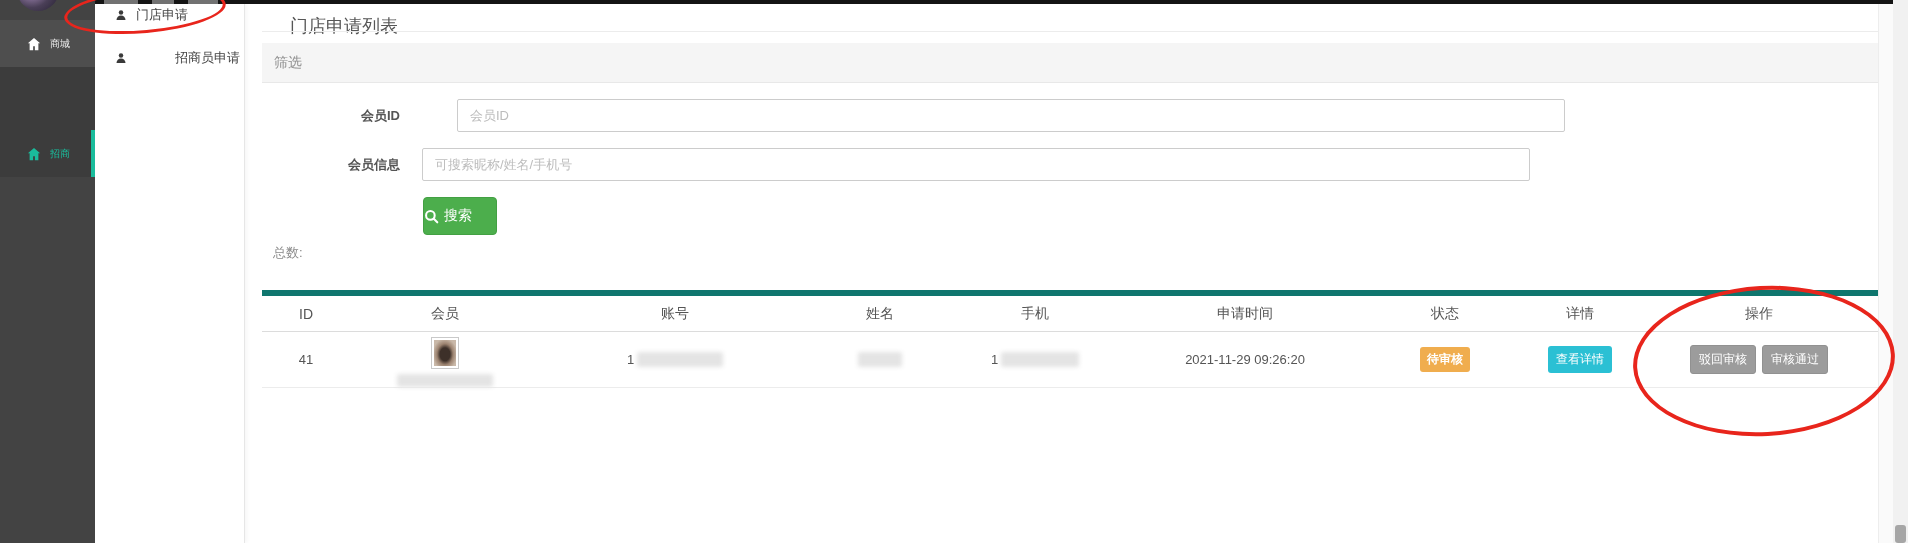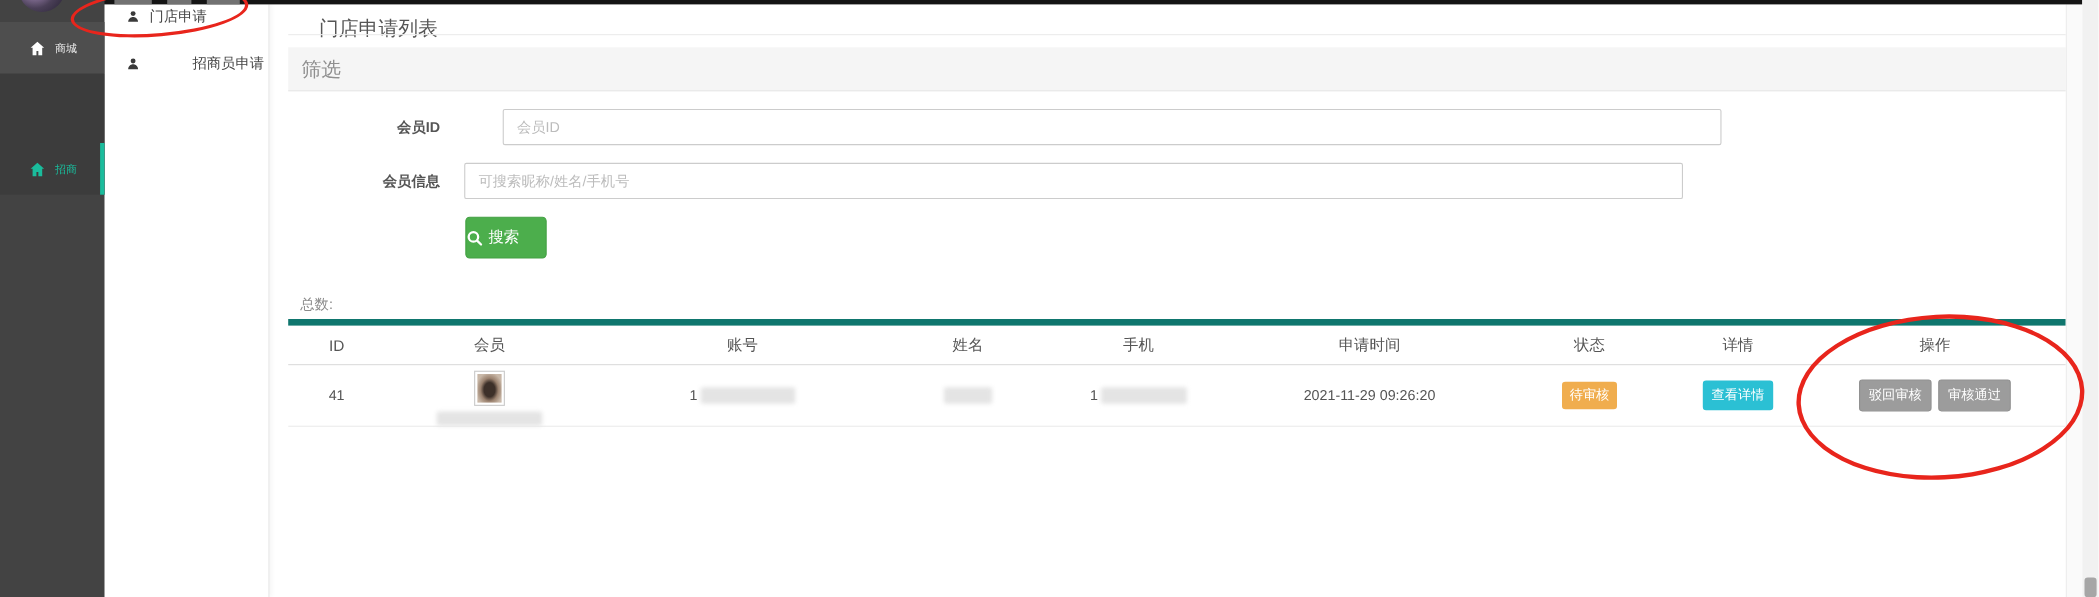--- a/index.html
+++ b/index.html
@@ -33,54 +33,54 @@
   
   .red-ellipse { position:absolute; border:3px solid #e8251c; border-radius:50%; z-index:9; pointer-events:none; }
   .ellipse-menu { left:64px; top:-11px; width:162px; height:44px; transform:rotate(-5deg); }
   .ellipse-actions { left:1633px; top:286px; width:262px; height:150px; border-width:4px; transform:rotate(-3deg); }
   
   .content { position:absolute; left:245px; top:4px; width:1633px; height:539px; background:#ffffff; z-index:2; }
   .page-title { position:absolute; left:45px; top:10px; font-size:18px; color:#565656; }
   .title-divider { position:absolute; left:17px; top:27px; width:1616px; height:0; border-top:1px solid #ececec; }
   .filter-header { position:absolute; left:17px; top:39px; width:1616px; height:40px; background:#f5f5f5;
                    border-bottom:1px solid #e8e8e8; display:flex; align-items:center; padding-left:12px;
-                   font-size:18px; color:#8f8f8f; }
+                   font-size:14px; color:#8f8f8f; }
   .form-row { position:absolute; left:0; width:1633px; height:33px; display:flex; align-items:center; }
   .form-row.r1 { top:95px;gap:35px; }
   .form-row.r2 { top:144px; }
   .form-label { width:155px; text-align:right; font-size:13px; font-weight:700; color:#555555; padding-right:0; }
   .form-input { margin-left:22px; width:1108px; height:33px; border:1px solid #cccccc; border-radius:2px;
                 padding:0 12px; font-size:13px; color:#555; outline:none;
                 font-family:"Liberation Sans","DejaVu Sans",sans-serif; }
   .form-input::placeholder { color:#bcbcbc; }
   .search-btn { position:absolute; left:178px; top:193px; width:74px; height:38px; background:#4cae4c;
                 border:1px solid #43a043; border-radius:4px; color:#ffffff; font-size:14px;
                 display:flex; align-items:center; justify-content:flex-start; gap:5px; cursor:pointer;
                 font-family:"Liberation Sans","DejaVu Sans",sans-serif; }
   .search-btn .ico { width:15px; height:15px; }
-  .total-label { position:absolute; left:28px; top:264px; font-size:13px; color:#8a8a8a; }
+  .total-label { position:absolute; left:28px; top:240px; font-size:13px; color:#8a8a8a; }
   
   .table { position:absolute; left:17px; top:286px; width:1616px; }
   .t-row { display:flex; width:1616px; }
   .t-head { height:42px; border-top:6px solid #0f766e; border-bottom:1px solid #dcdcdc; }
   .t-body { height:56px; border-bottom:1px solid #ececec; }
   .t-cell { display:flex; align-items:center; justify-content:center; font-size:13px; color:#555555; }
   .t-head .t-cell { font-size:14px; color:#555555; }
   .c0{width:88px;} .c1{width:190px;} .c2{width:270px;} .c3{width:140px;} .c4{width:170px;}
   .c5{width:250px;} .c6{width:150px;} .c7{width:120px;} .c8{width:238px;}
   .member-cell { flex-direction:column; justify-content:flex-start; padding-top:5px; }
   .avatar-thumb { width:28px; height:32px; border:1px solid #c9c9c9; padding:2px; background:#ffffff; }
   .avatar-thumb .pic { width:100%; height:100%;
       background:radial-gradient(ellipse at 50% 55%, #3d3029 0 32%, #9c8370 52%, #c9b8a8 78%); }
   .redact { display:inline-block; background:#e4e4e4; border-radius:2px; filter:blur(2px); vertical-align:middle; }
   .redact.name-under { width:96px; height:13px; margin-top:5px; }
   .redact.acct { width:86px; height:15px; margin-left:3px; }
   .redact.realname { width:44px; height:15px; }
   .redact.phone { width:78px; height:15px; margin-left:3px; }
-  .badge-status { background:#f0ad4e; color:#fff; font-size:12px; font-weight:400;
+  .badge-status { background:#f0ad4e; color:#fff; font-size:12px; font-weight:700;
                   padding:4px 7px; border-radius:3px; }
   .badge-detail { background:#2bc0d4; color:#fff; font-size:12px; font-weight:400;
                   padding:5px 8px; border-radius:3px; cursor:pointer; }
   .action-btn { background:#9c9c9c; border:1px solid #919191; color:#ffffff; font-size:12px;
                 padding:5px 8px; border-radius:3px; margin:0 3px; cursor:pointer;
                 font-family:"Liberation Sans","DejaVu Sans",sans-serif; }
   
   .right-gutter { position:absolute; left:1878px; top:4px; width:15px; height:539px; background:#fafafa;
                   border-left:1px solid #ededed; z-index:3; }
   .scrollbar-track { position:absolute; left:1893px; top:0; width:15px; height:543px; background:#f1f1f1; z-index:7; }

